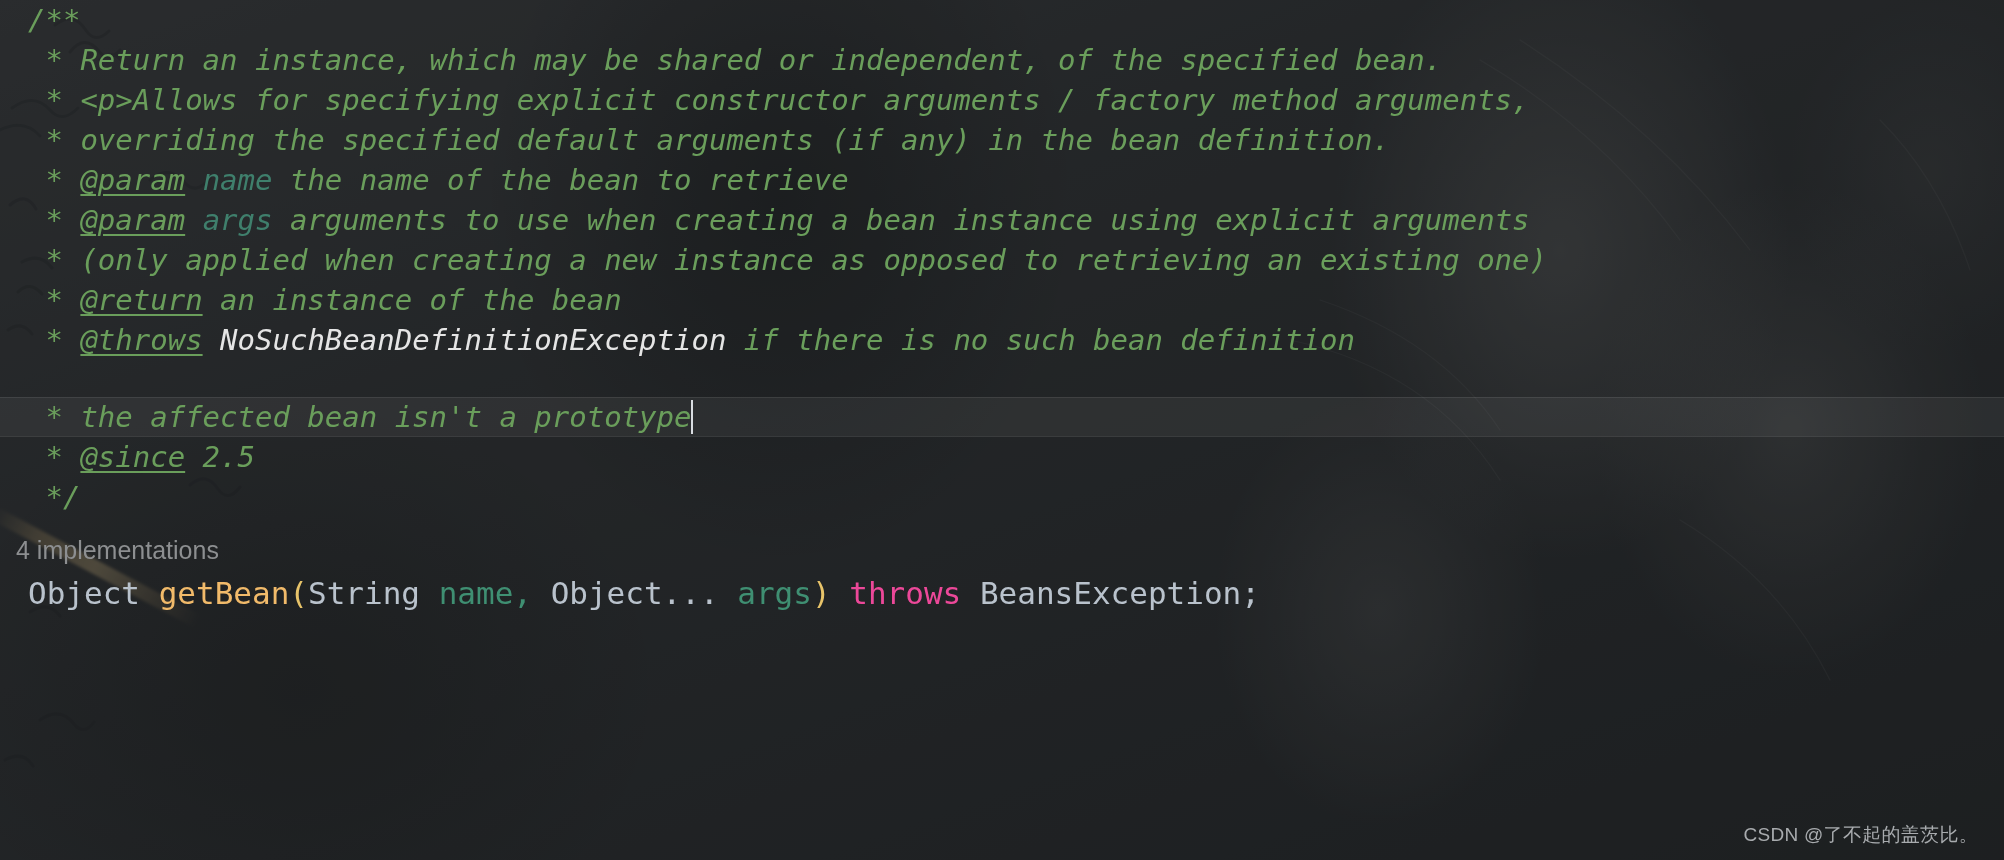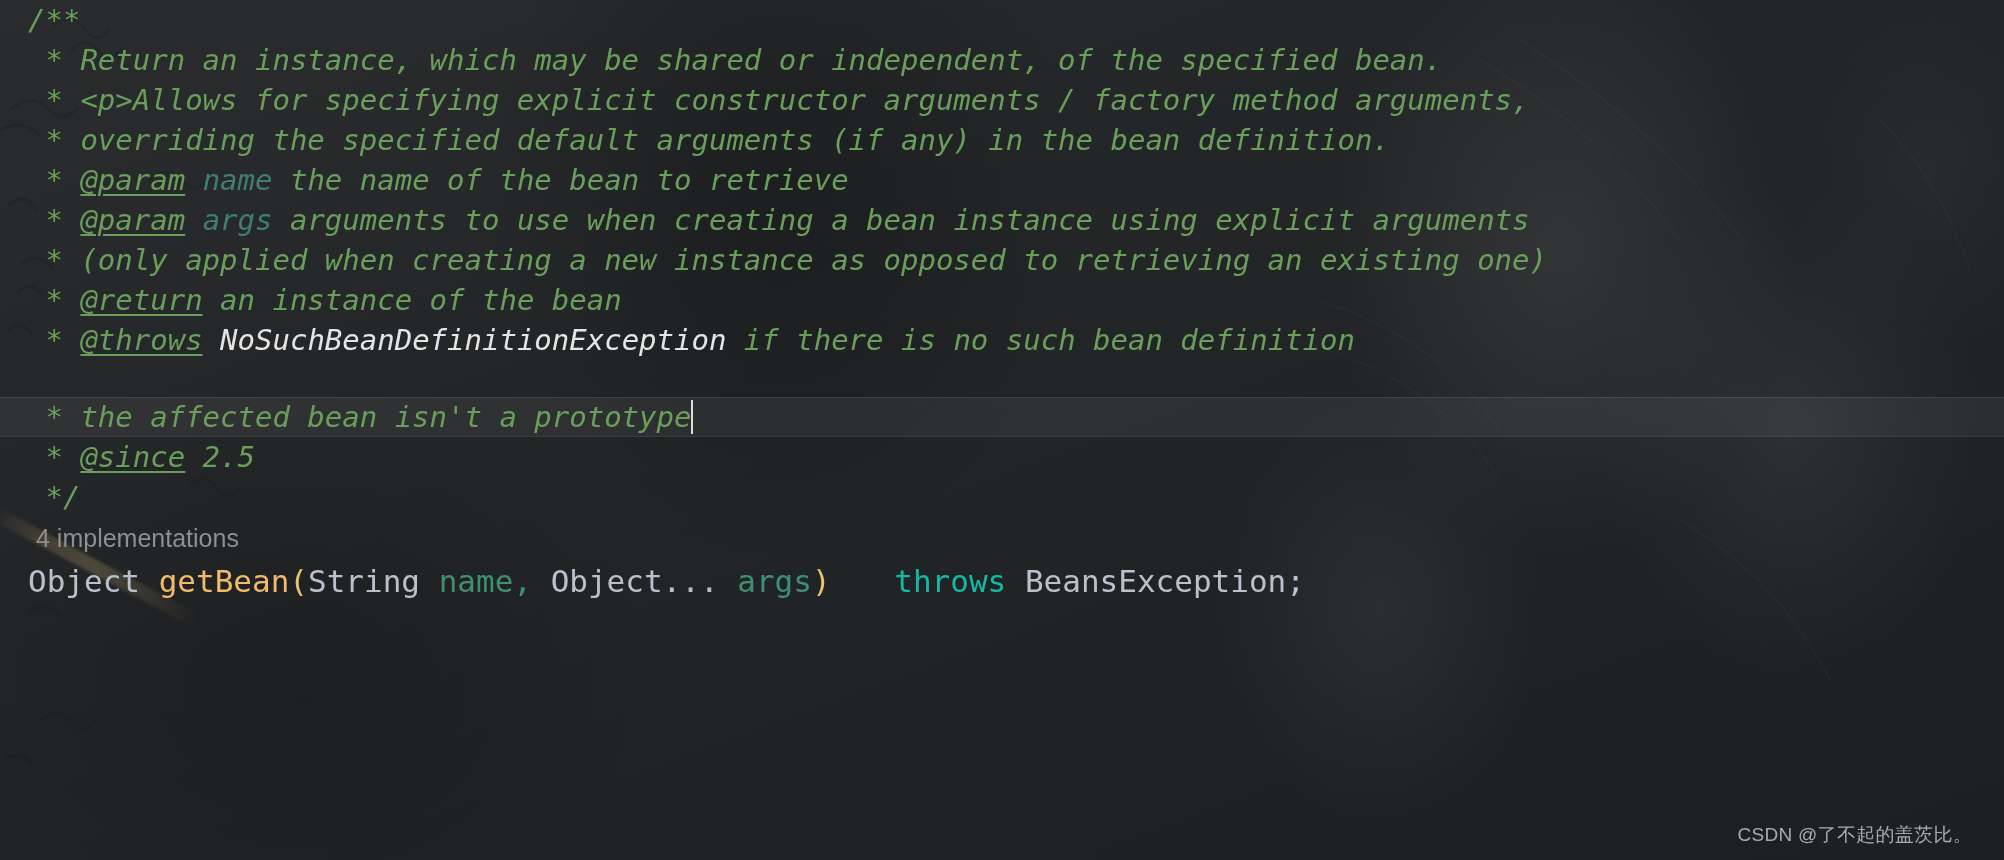--- a/index.html
+++ b/index.html
@@ -94,32 +94,33 @@
   .doc-tag  { color:#6a9e5b; font-style: italic; text-decoration: underline; text-underline-offset: 4px; text-decoration-thickness: 2px; }
   .doc-param{ color:#3f7f6c; font-style: italic; }
   .doc-type { color:#e5e5e5; font-style: italic; }
 
   
   .tok-plain  { color:#b9c2cc;text-align:center; }
   .tok-method { color:#f1ba6a; }
   .tok-paren  { color:#e8c46a; }
   .tok-ident  { color:#3f8f72; }
   .tok-comma  { color:#3f8f72; }
-  .tok-kw     { color:#14b8a6;margin-left:45px; }
+  .tok-kw     { color:#ec4899; }
 
   .hint-line {
     height: 40px;
     line-height: 42px;
-    padding-left: 36px;
+    padding-left: 16px;
     font-family: "Liberation Sans", sans-serif;
     font-size: 25px;
     color: #8d8f91;
     white-space: pre;
     position: relative;
     z-index: 3;
+    margin-top: 12px;
   }
 
   .code-line {
     height: 48px;
     line-height: 48px;
     padding-left: 28px;
     font-size: 31px;
     white-space: pre;
     position: relative;
     z-index: 3;
@@ -131,21 +132,21 @@
     width: 2px;
     height: 34px;
     background: #d9dde1;
     vertical-align: -7px;
     margin-left: 0px;
   }
 
   
   .watermark {
     position: absolute;
-    right: 32px;
+    right: 26px;
     bottom: 12px;
     z-index: 5;
     font-family: "Liberation Sans", sans-serif;
     font-size: 19px;
     color: #a8abae;
     letter-spacing: .3px;
     white-space: pre;
   }
 </style>
 </head>

